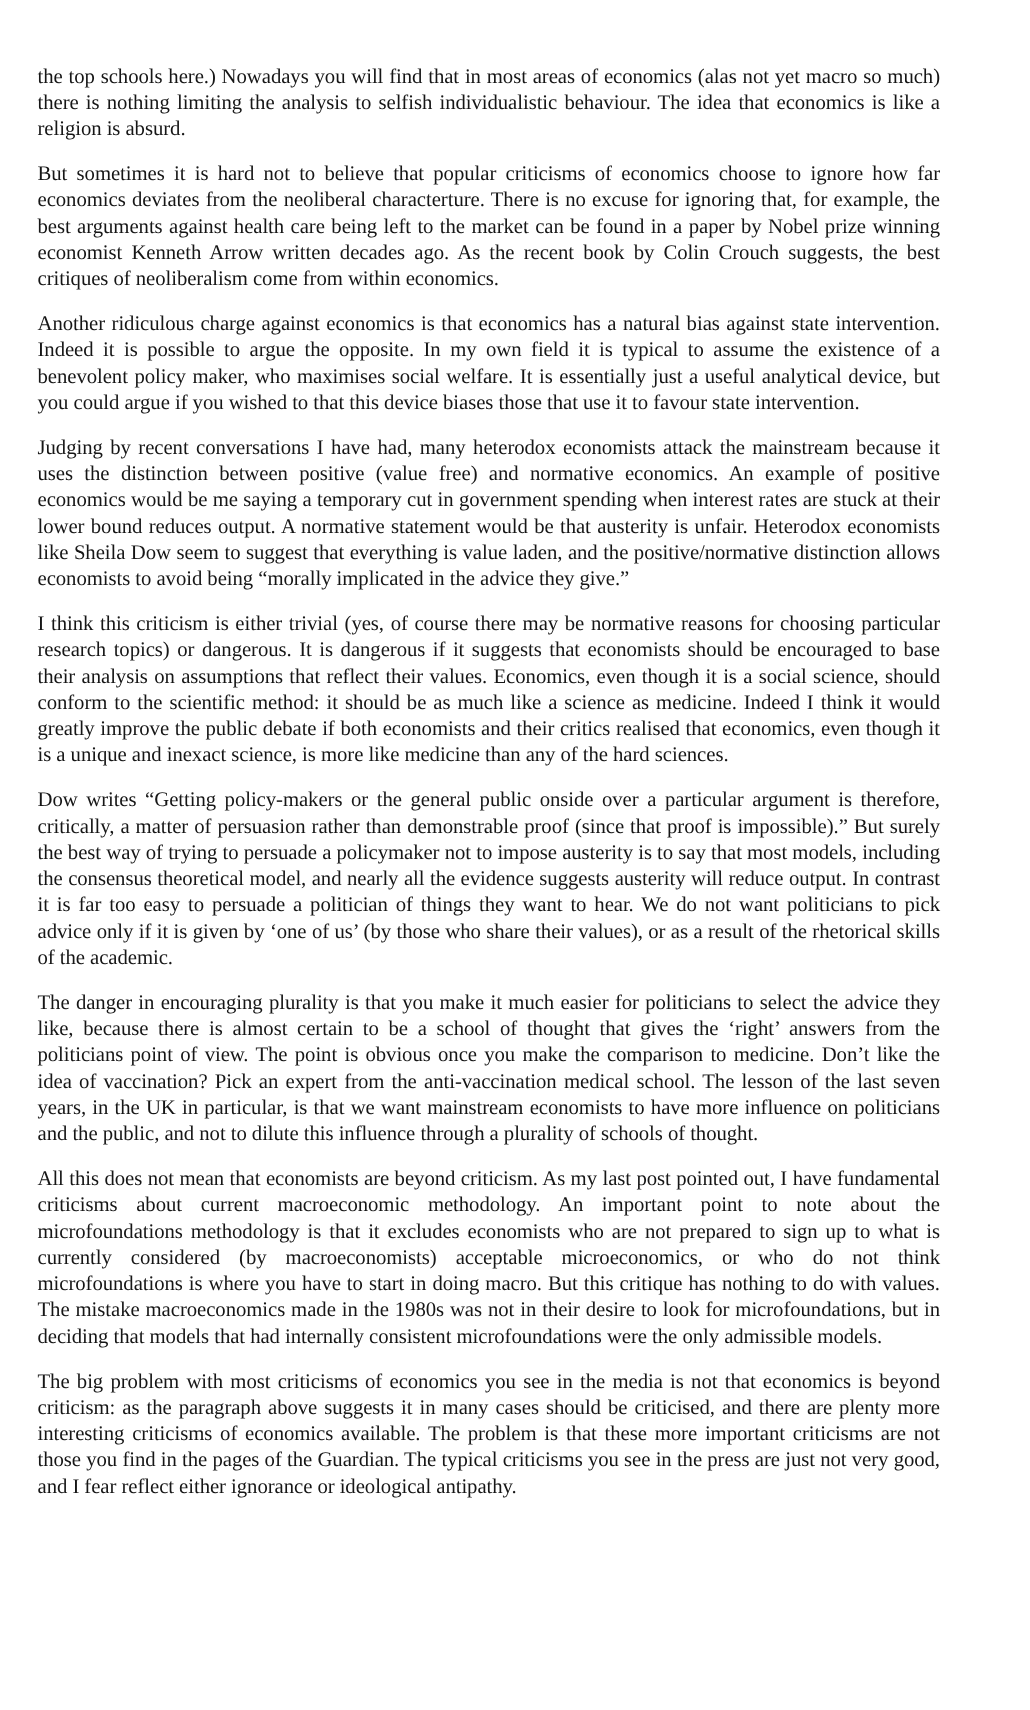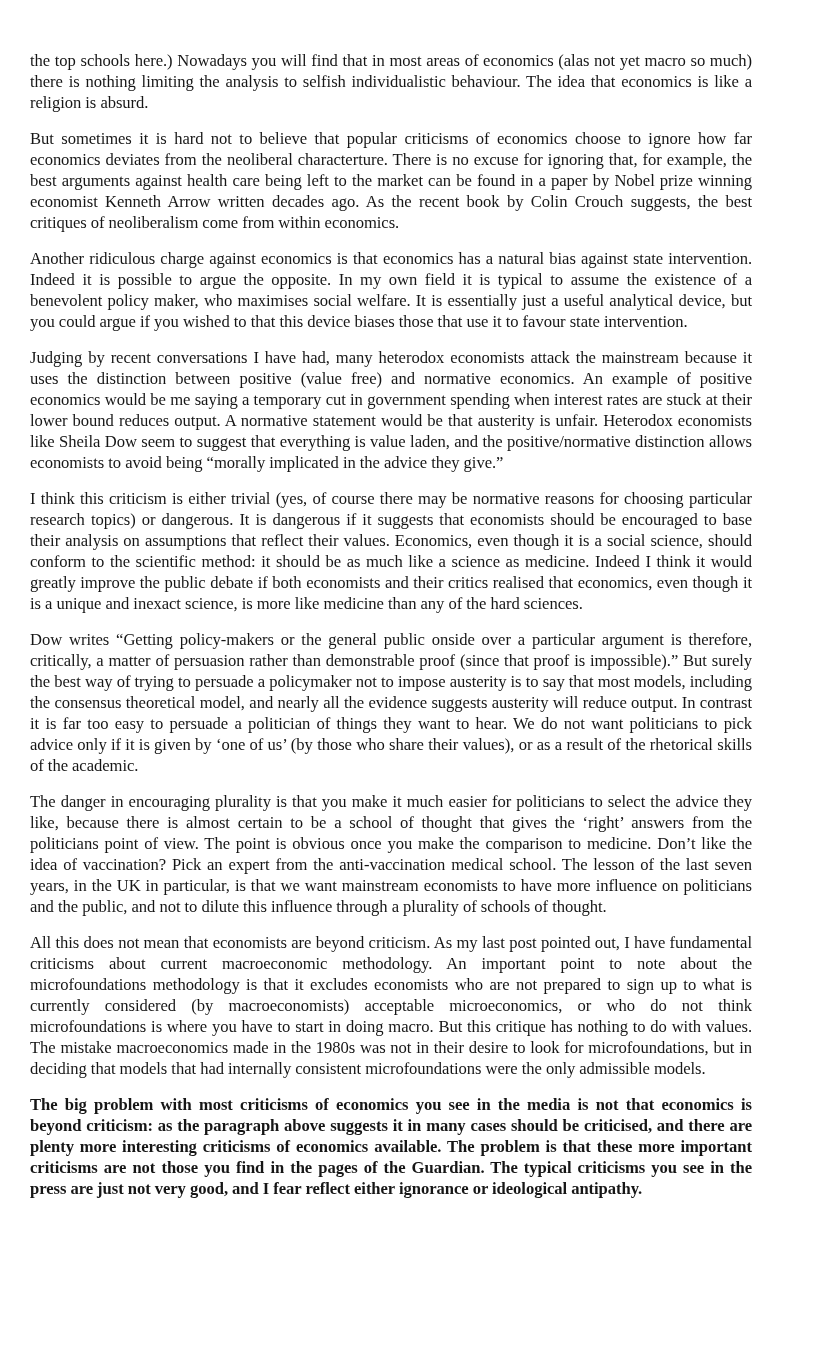--- a/index.html
+++ b/index.html
@@ -26,21 +26,20 @@
     color: #161616;
     text-align: justify;
     letter-spacing: -0.05px;
   }
   .article p {
     margin: 0 0 15px 0;
     padding: 0;
   }
   .article p:last-child {
     margin-bottom: 0;
-    font-weight: bold;
   }
 </style>
 </head>
 <body>
 
 <main class="page">
   <article class="article">
     <p>the top schools here.) Nowadays you will find that in most areas of economics (alas not yet macro so much) there is nothing limiting the analysis to selfish individualistic behaviour. The idea that economics is like a religion is absurd.</p>
     <p>But sometimes it is hard not to believe that popular criticisms of economics choose to ignore how far economics deviates from the neoliberal characterture. There is no excuse for ignoring that, for example, the best arguments against health care being left to the market can be found in a paper by Nobel prize winning economist Kenneth Arrow written decades ago. As the recent book by Colin Crouch suggests, the best critiques of neoliberalism come from within economics.</p>
     <p>Another ridiculous charge against economics is that economics has a natural bias against state intervention. Indeed it is possible to argue the opposite. In my own field it is typical to assume the existence of a benevolent policy maker, who maximises social welfare. It is essentially just a useful analytical device, but you could argue if you wished to that this device biases those that use it to favour state intervention.</p>

